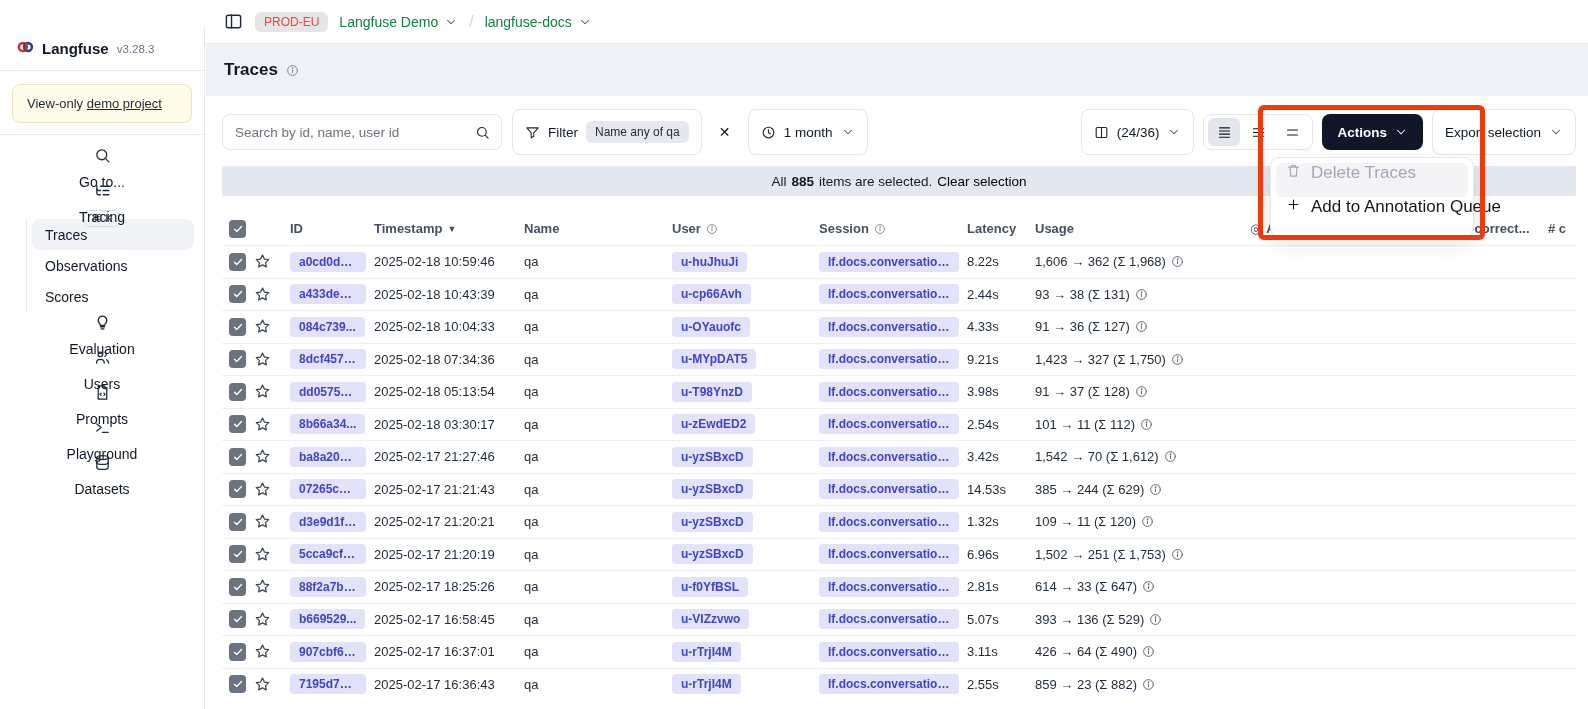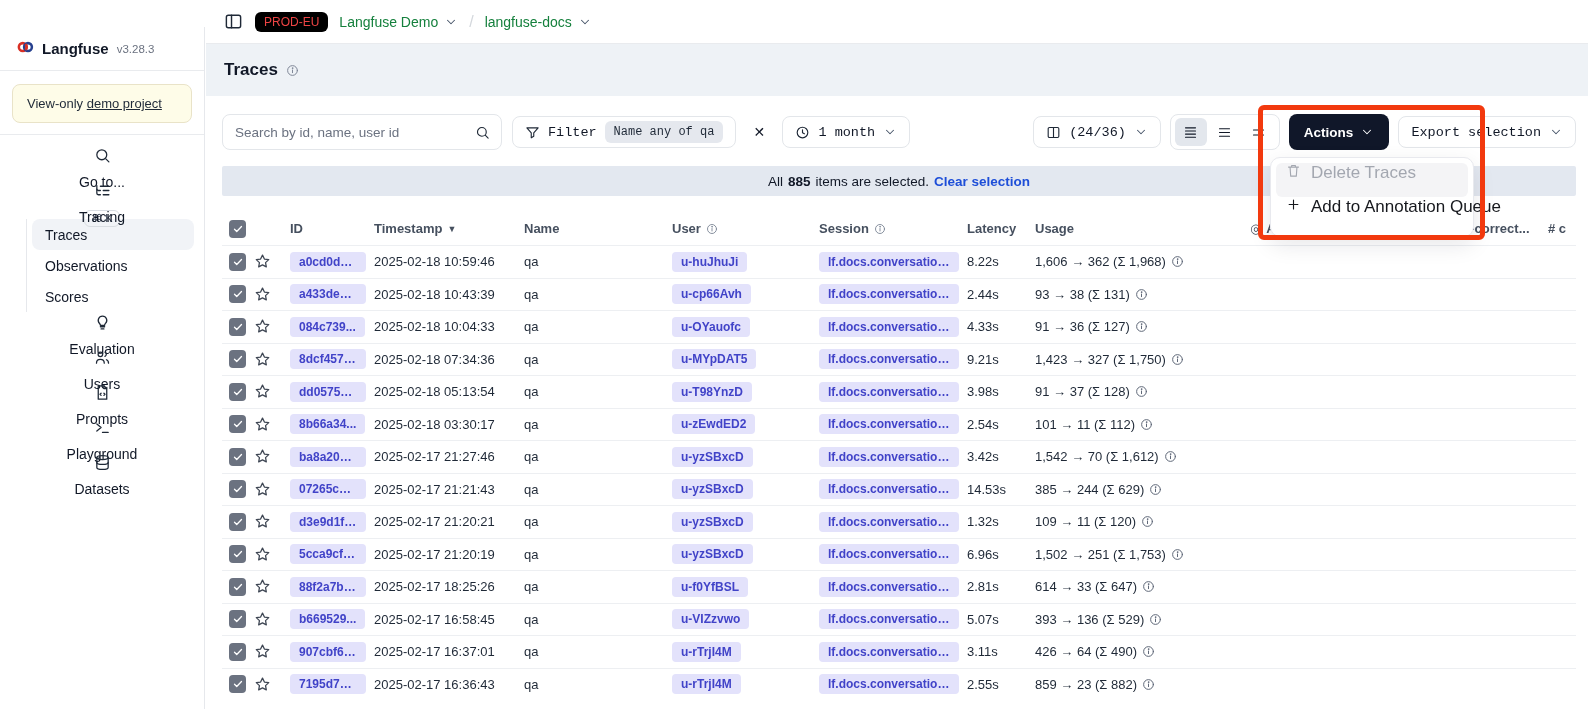--- a/index.html
+++ b/index.html
@@ -24,45 +24,45 @@
   .kbd { border:1px solid #d9dde2; border-radius:6px; font-size:11px; padding:1px 6px; color:#374151; white-space:nowrap; }
   .chev-s { width:14px; height:14px; color:#475569; }
   .sub-wrap { margin:2px 0 2px 16px; border-left:1px solid #e6e8ec; padding-left:5px; }
   .sub-item { height:31px; display:flex; align-items:center; padding:0 13px; border-radius:8px; font-size:14px; color:#111827; cursor:pointer; }
   .sub-item.active { background:#f1f3f7; }
 
   
   .main { position:absolute; left:206px; top:0; right:0; bottom:0; }
   .topbar { height:44px; border-bottom:1px solid #e9ebee; display:flex; align-items:center; gap:11px; padding:0 16px; background:#fff; }
   .panel-btn { width:22px; height:22px; display:flex; align-items:center; justify-content:center; color:#1f2937; cursor:pointer; }
-  .env-badge { background:#000000; color:#ee4444; font-size:12px; padding:3px 9px; border-radius:6px; font-weight:500; }
+  .env-badge { background:#e5e5e5; color:#ee4444; font-size:12px; padding:3px 9px; border-radius:6px; font-weight:500; }
   .crumb { display:flex; align-items:center; gap:6px; font-size:14px; font-weight:500; color:#15803d; cursor:pointer; }
   .slash { color:#d4d8dd; font-size:16px; font-weight:400; }
 
   .page-head { height:52px; background:#eef2f6; display:flex; align-items:center; gap:8px; padding:0 18px; }
   .page-title { font-size:17px; font-weight:700; color:#111827; }
   .info-ic { width:13px; height:13px; color:#7b8494; }
 
   .content { padding:18px 12px 0 16px; }
   .toolbar { display:flex; align-items:center; gap:10px; height:36px; }
-  .outline-btn { height:32px; border:1px solid #e3e6ea; border-radius:8px; display:flex; align-items:center; gap:8px; padding:0 12px; font-size:13.5px; font-weight:500; color:#111827; background:#fff; cursor:pointer; white-space:nowrap;font-family:Liberation Mono, monospace; }
+  .outline-btn { height:46px; border:1px solid #e3e6ea; border-radius:8px; display:flex; align-items:center; gap:8px; padding:0 12px; font-size:13.5px; font-weight:500; color:#111827; background:#fff; cursor:pointer; white-space:nowrap; }
   .search-box { width:280px; height:36px; border:1px solid #e3e6ea; border-radius:8px; display:flex; align-items:center; gap:8px; padding:0 11px 0 12px; background:#fff; }
   .search-box input { border:none; outline:none; flex:1; font-size:13.5px; font-family:inherit; color:#0c4a6e; background:transparent; }
   .search-box input::placeholder { color:#6b7280; }
   .tool-ic { width:15px; height:15px; color:#1f2937; flex:none; }
   .filter-chip { background:#e5e8ee; border-radius:6px; padding:4px 9px; font-size:12px; font-weight:400; color:#1f2937; }
   .x-btn { width:26px; height:30px; display:flex; align-items:center; justify-content:center; color:#111827; font-size:14px; cursor:pointer; }
   .toolbar-right { margin-left:auto; display:flex; align-items:center; gap:9px; }
   .rh-group { height:36px; border:1px solid #e3e6ea; border-radius:8px; display:flex; align-items:center; padding:0 4px; gap:2px; background:#fff; }
   .rh-btn { width:32px; height:28px; display:flex; align-items:center; justify-content:center; border-radius:6px; color:#111827; cursor:pointer; }
   .rh-btn.selected { background:#e3e7ed; }
   .actions-btn { height:36px; background:#101729; color:#fff; border:none; border-radius:8px; padding:0 15px; display:flex; align-items:center; gap:7px; font-size:13.5px; font-weight:600; font-family:inherit; cursor:pointer; }
   .sel-banner { margin-top:16px; height:30px; background:#e3e8f0; border-radius:2px; display:flex; align-items:center; justify-content:center; gap:5px; font-size:13.5px; color:#111827; }
   .sel-banner b { font-weight:700; }
-  .sel-clear { color:#1d4ed8; font-weight:700; cursor:pointer; }
+  .sel-clear { color:#000000; font-weight:400; cursor:pointer; }
 
   
   .table { margin-top:16px; overflow:hidden; }
   .thead, .trow { display:grid; grid-template-columns: 32px 36px 84px 150px 148px 147px 148px 68px 215px 148px 150px 1fr; align-items:center; }
   .thead { height:33px; }
   .trow { height:32.5px; border-top:1px solid #edeff2; }
   .th { font-size:13px; font-weight:600; color:#46505f; white-space:nowrap; overflow:hidden; display:flex; align-items:center; gap:5px; padding-right:8px; }
   .td { font-size:13px; color:#1f2937; white-space:nowrap; overflow:hidden; padding-right:8px; display:flex; align-items:center; gap:5px; }
   .checkbox { width:18px; height:18px; background:#6b7280; border-radius:4px; display:flex; align-items:center; justify-content:center; margin-left:7px; cursor:pointer; }
   .checkbox svg { width:12px; height:12px; stroke:#fff; stroke-width:2.6; fill:none; stroke-linecap:round; stroke-linejoin:round; }

